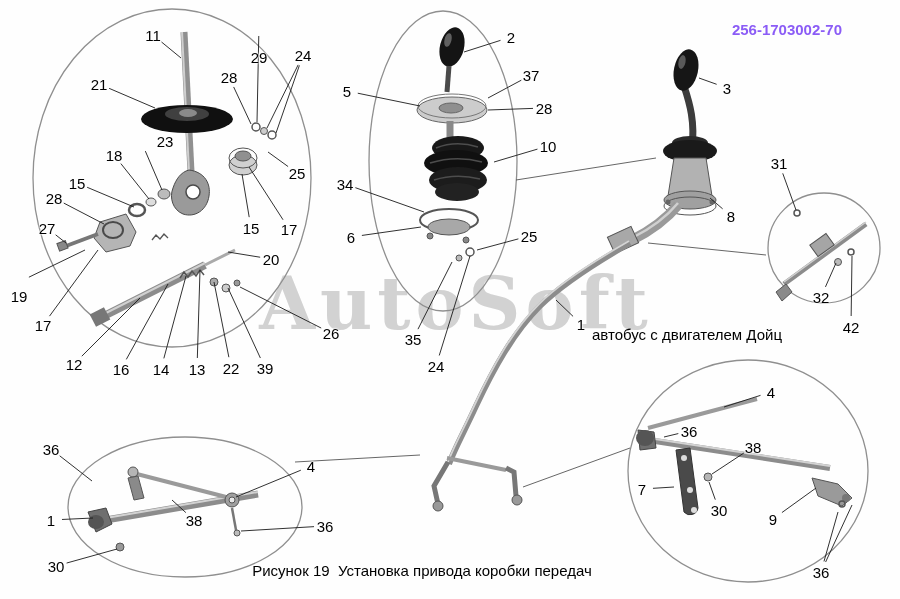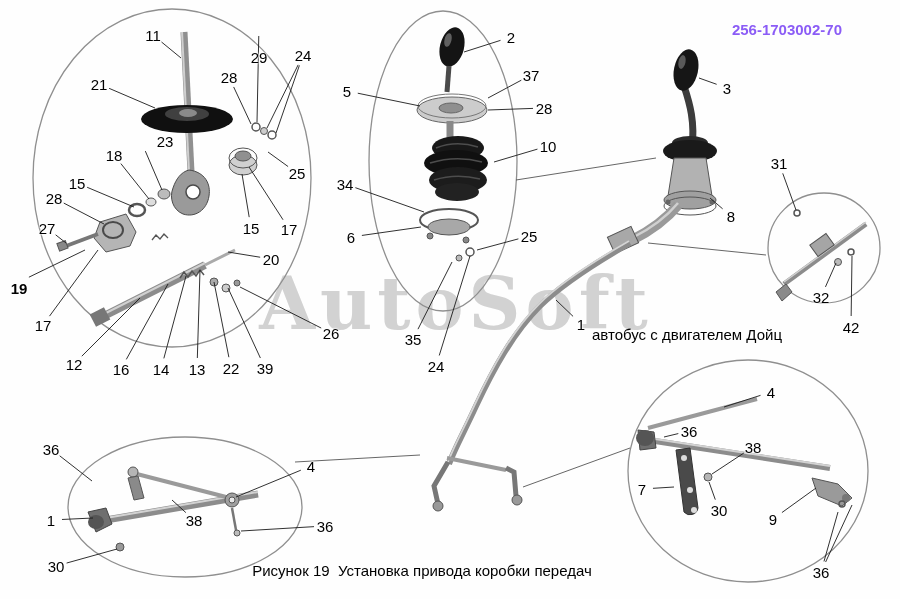--- a/index.html
+++ b/index.html
@@ -261,21 +261,21 @@
       <div class="callout" style="left: 345px; top: 184px;">34</div>
       <div class="callout" style="left: 54px; top: 198px;">28</div>
       <div class="callout" style="left: 779px; top: 163px;">31</div>
       <div class="callout" style="left: 47px; top: 228px;">27</div>
       <div class="callout" style="left: 251px; top: 228px;">15</div>
       <div class="callout" style="left: 289px; top: 229px;">17</div>
       <div class="callout" style="left: 731px; top: 216px;">8</div>
       <div class="callout" style="left: 351px; top: 237px;">6</div>
       <div class="callout" style="left: 271px; top: 259px;">20</div>
       <div class="callout" style="left: 529px; top: 236px;">25</div>
-      <div class="callout" style="left: 19px; top: 288px; font-weight: bold;">19</div>
+      <div class="callout" style="left: 19px; top: 296px;">19</div>
       <div class="callout" style="left: 821px; top: 297px;">32</div>
       <div class="callout" style="left: 851px; top: 327px;">42</div>
       <div class="callout" style="left: 43px; top: 325px;">17</div>
       <div class="callout" style="left: 331px; top: 333px;">26</div>
       <div class="callout" style="left: 413px; top: 339px;">35</div>
       <div class="callout" style="left: 581px; top: 324px;">1</div>
       <div class="callout" style="left: 436px; top: 366px;">24</div>
       <div class="callout" style="left: 74px; top: 364px;">12</div>
       <div class="callout" style="left: 121px; top: 369px;">16</div>
       <div class="callout" style="left: 161px; top: 369px;">14</div>

